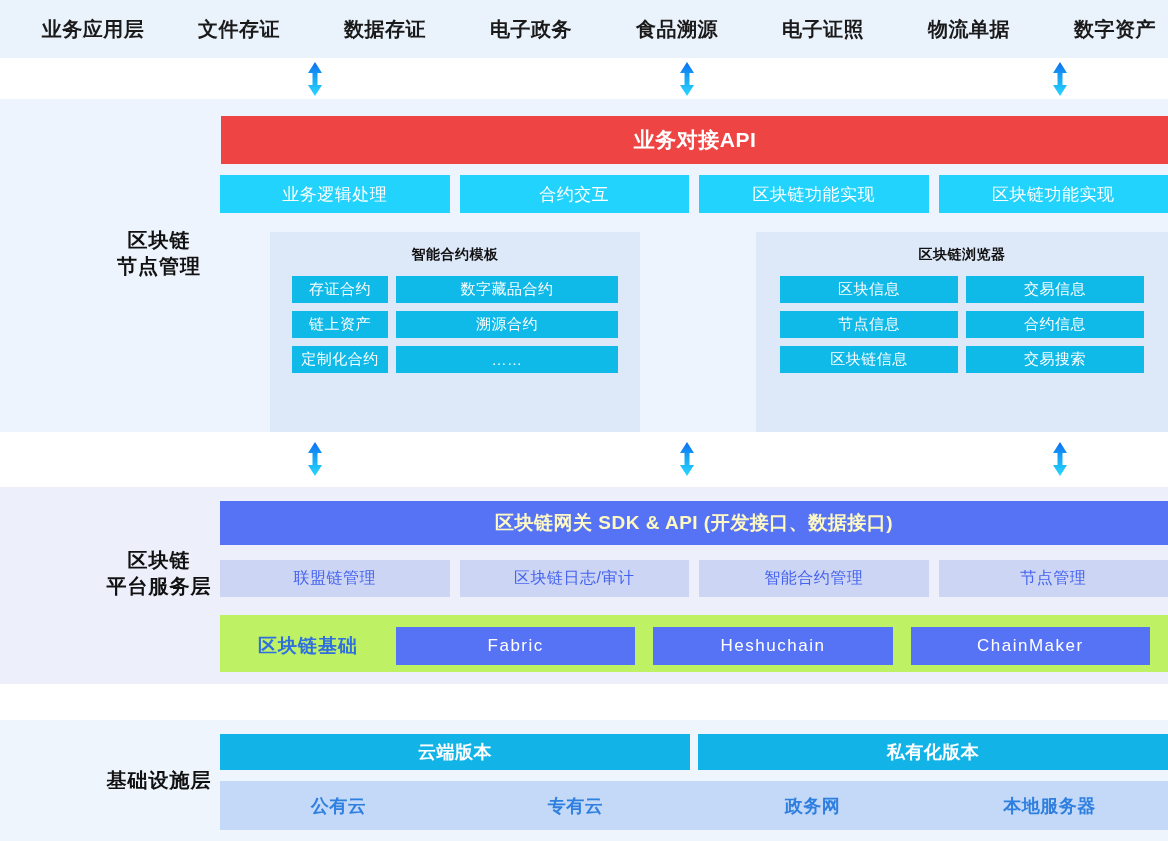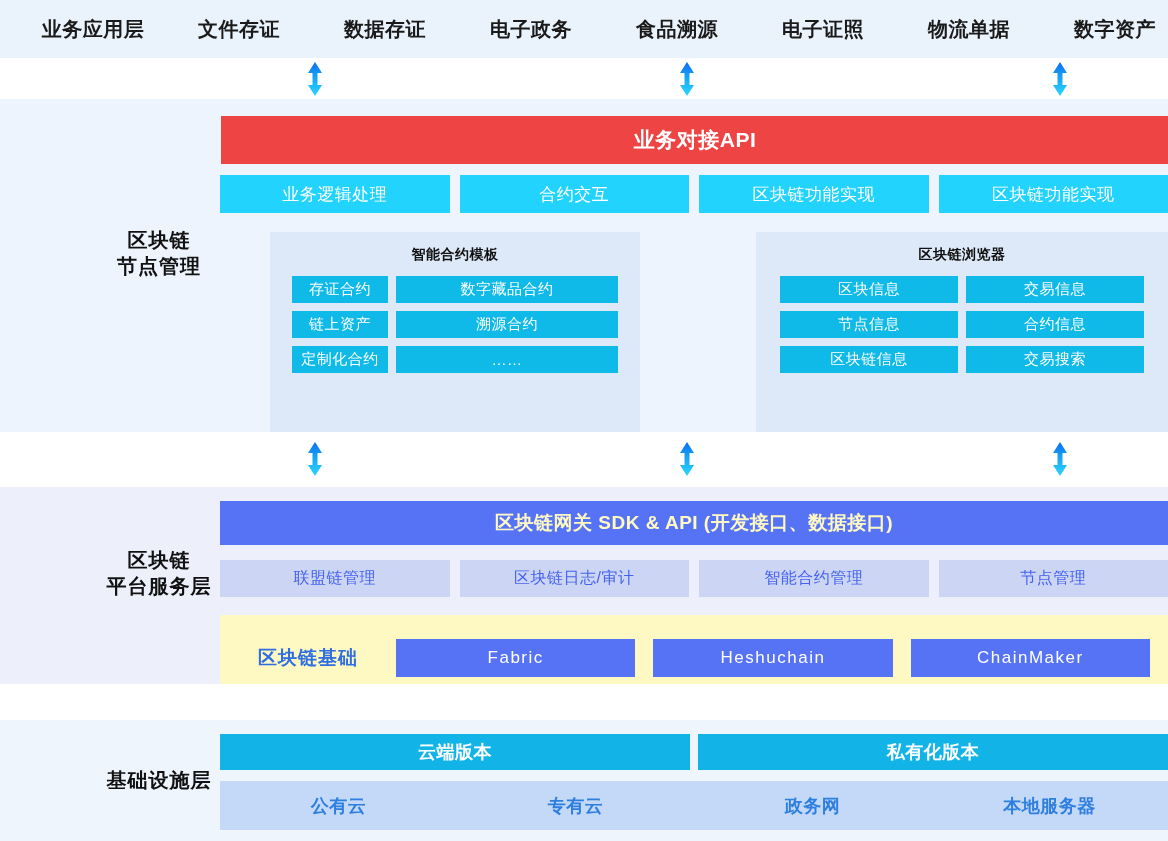--- a/index.html
+++ b/index.html
@@ -191,24 +191,24 @@
     justify-content: center;
     letter-spacing: 0.5px;
   }
 
   #chain-row {
     position: absolute;
     top: 615px;
     left: 220px;
     width: 948px;
     height: 53px;
-    background: #fef9c3;
-    display: flex;
-    align-items: center;
-    padding: 16px 0 0 0;
+    background: #bef264;
+    display: flex;
+    align-items: center;
+    padding: 4px 0 0 0;
   }
   #chain-label {
     width: 176px;
     text-align: center;
     font-size: 19px;
     font-weight: bold;
     color: #2f6fe0;
     letter-spacing: 1px;
   }
   .chain-box {

